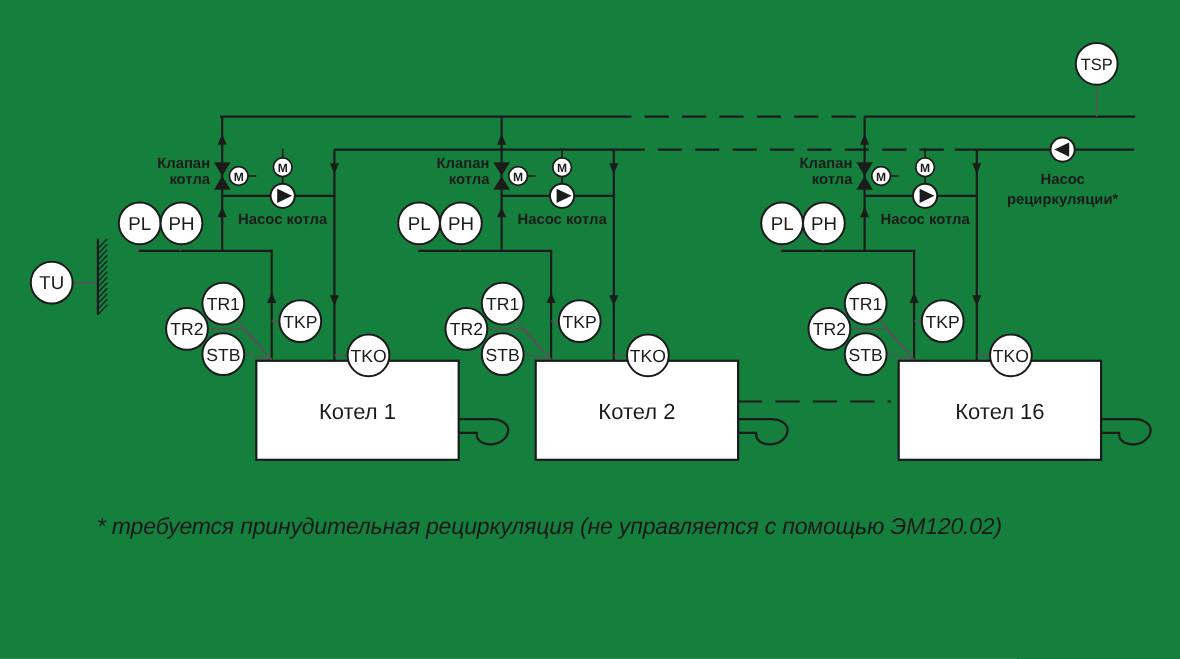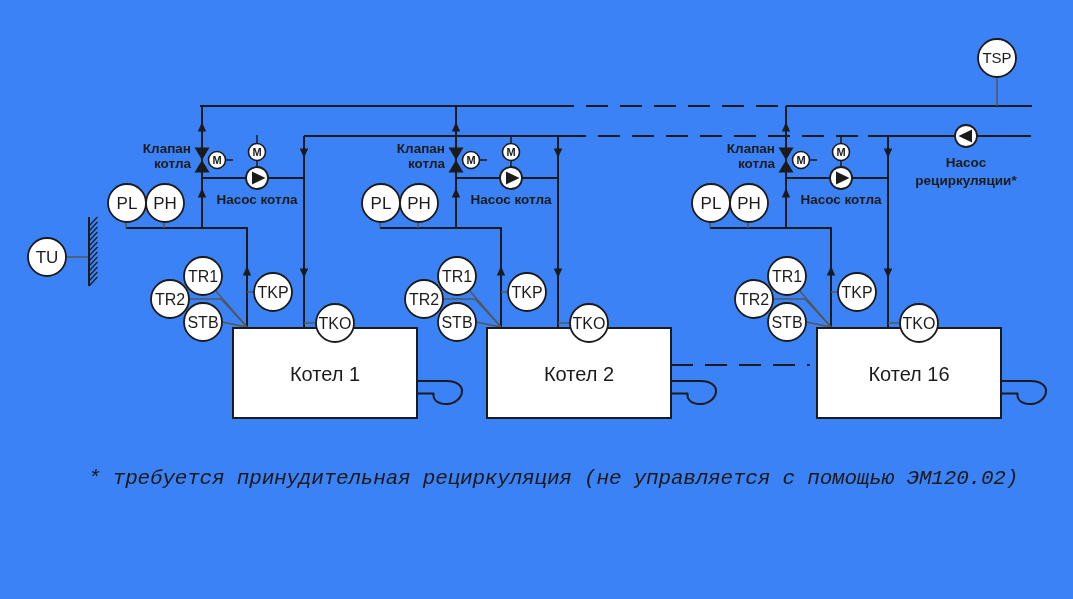--- a/index.html
+++ b/index.html
@@ -1,27 +1,27 @@
 <!DOCTYPE html>
 <html><head>
 <meta charset="utf-8">
 <style>
   html,body{margin:0;padding:0;background:#fff;}
   .stage{
     position:relative;
     width:1073px;height:599px;
-    background:#3b82f6;
+    background:#15803d;
     overflow:hidden;
     font-family:"Liberation Sans",sans-serif;
   }
   .stage svg{position:absolute;left:0;top:0;}
   .footnote{
     position:absolute;
     left:88px;
-    font-family:Liberation Mono, monospace;
+    font-family:Liberation Sans, sans-serif;
     font-style:italic;
     font-size:21px;
     color:#191919;
     white-space:nowrap;
     letter-spacing:-0.2px;
   }
   .fn1{top:467px;}
   .fn2{top:503px;}
 </style>
 </head>

